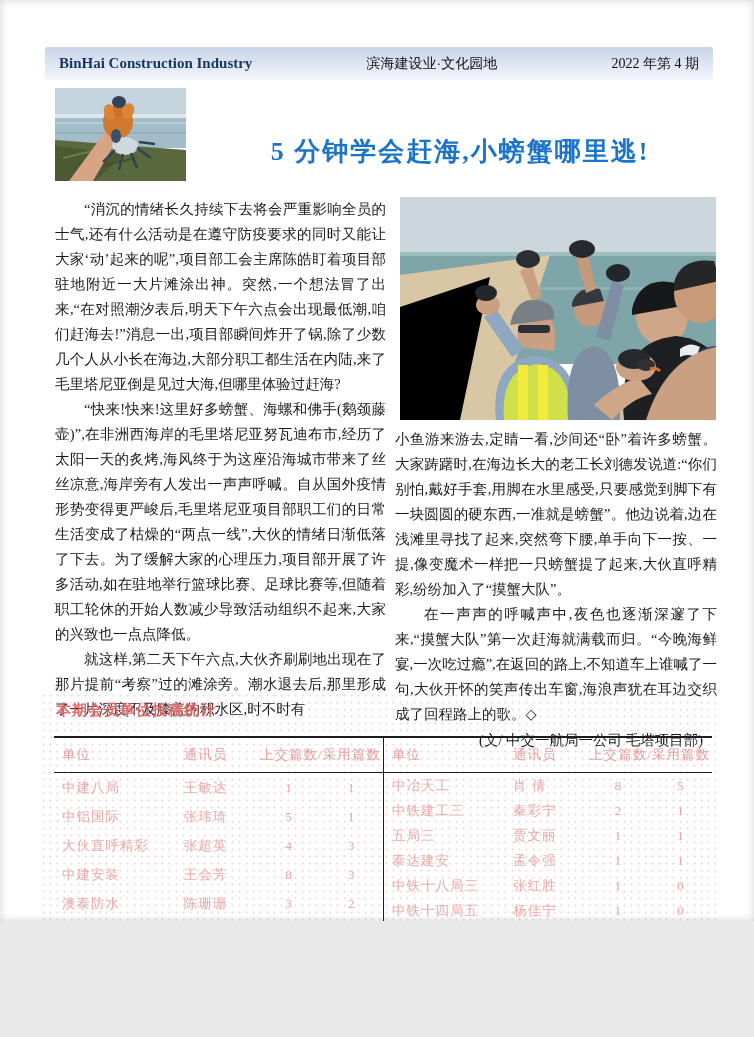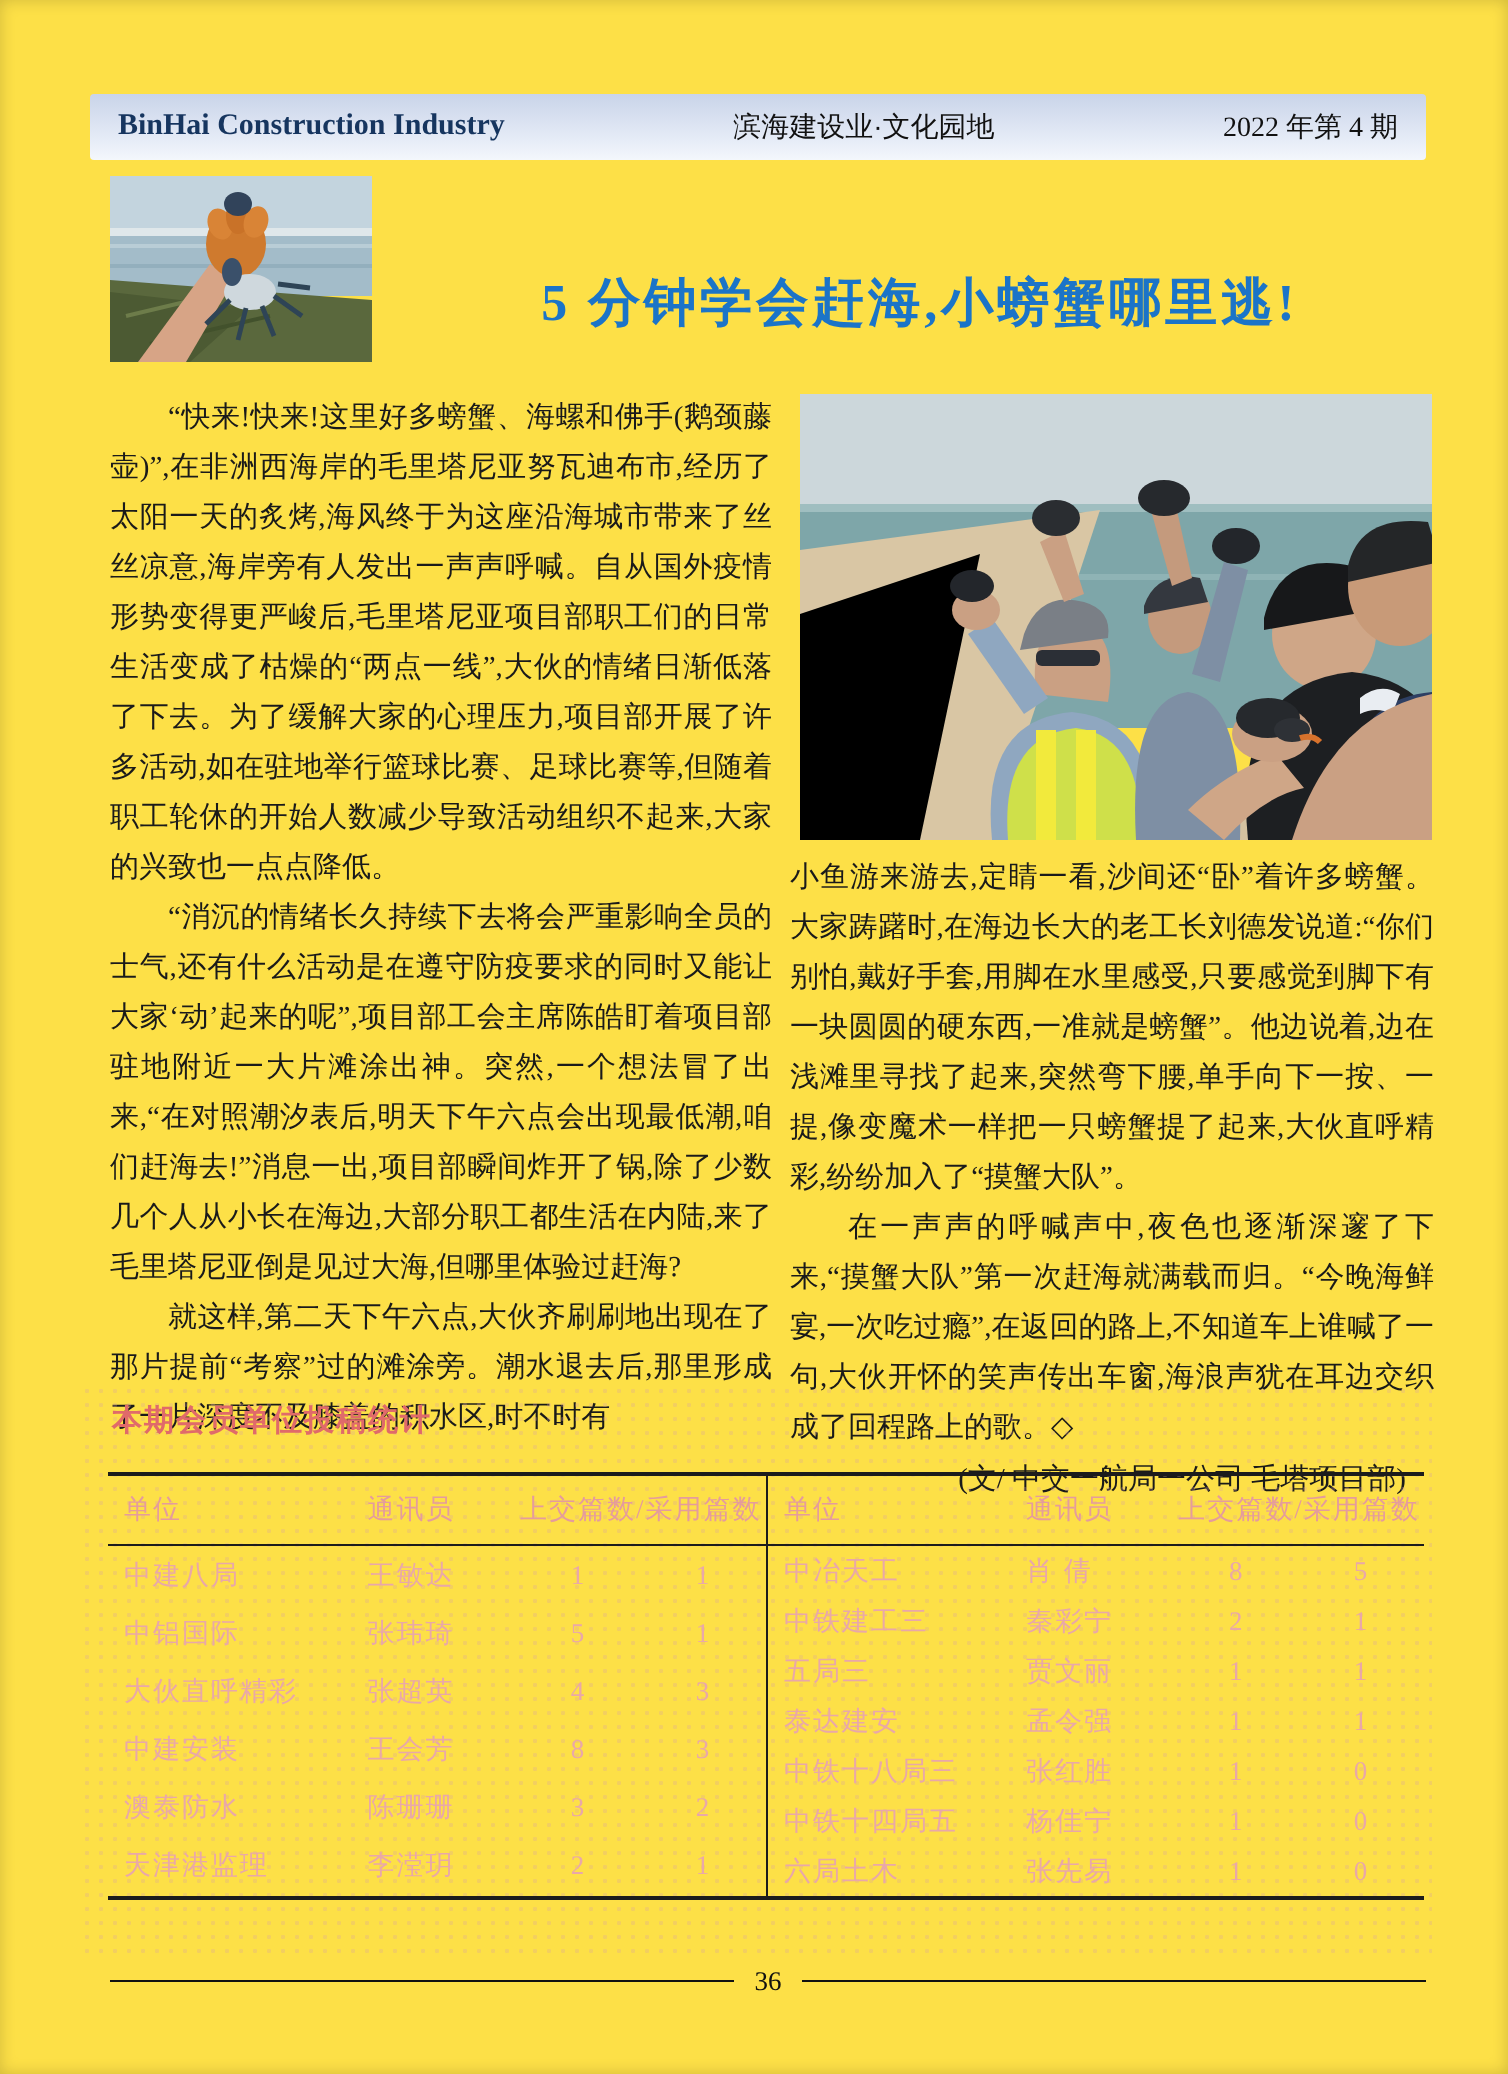--- a/index.html
+++ b/index.html
@@ -1,19 +1,19 @@
 <!DOCTYPE html>
 <html><head>
 <meta charset="utf-8">
 <style>
   html,body{margin:0;padding:0;background:#e9e9e9;}
   .page{
     position:relative;
-    width:754px;height:1037px;
-    background:#fde047;
+    width:754px;height:921px;
+    background:#ffffff;
     box-shadow:inset 0 0 8px rgba(0,0,0,.18);
     overflow:hidden;
     font-family:"Liberation Serif","DejaVu Serif",serif;
     color:#1a1a1a;
   }
   
   .header-bar{
     position:absolute;left:45px;top:47px;width:668px;height:33px;
     background:linear-gradient(180deg,#c9d4e9 0%,#e6ecf7 70%,#f4f7fc 100%);
     display:flex;align-items:center;justify-content:space-between;
@@ -158,22 +158,22 @@
       <ellipse cx="300" cy="96" rx="26" ry="30" fill="#c89a78"></ellipse>
       <path d="M274,86 q6,-26 40,-22 l6,20 -46,10 z" fill="#242628"></path>
       <path d="M272,223 q-4,-70 44,-74 l0,74 z" fill="#2e3f63"></path>
       <path d="M280,152 q10,-8 20,-2 l-4,10 q-8,-4 -16,0 z" fill="#e9edf2"></path>
 
       <path d="M316,150 q-50,10 -70,73 l70,0 z" fill="#caa083"></path>
     </svg>
   </div>
 
   <div class="col col-left">
+    <p>“消沉的情绪长久持续下去将会严重影响全员的士气,还有什么活动是在遵守防疫要求的同时又能让大家‘动’起来的呢”,项目部工会主席陈皓盯着项目部驻地附近一大片滩涂出神。突然,一个想法冒了出来,“在对照潮汐表后,明天下午六点会出现最低潮,咱们赶海去!”消息一出,项目部瞬间炸开了锅,除了少数几个人从小长在海边,大部分职工都生活在内陆,来了毛里塔尼亚倒是见过大海,但哪里体验过赶海?</p>
     <p>“快来!快来!这里好多螃蟹、海螺和佛手(鹅颈藤壶)”,在非洲西海岸的毛里塔尼亚努瓦迪布市,经历了太阳一天的炙烤,海风终于为这座沿海城市带来了丝丝凉意,海岸旁有人发出一声声呼喊。自从国外疫情形势变得更严峻后,毛里塔尼亚项目部职工们的日常生活变成了枯燥的“两点一线”,大伙的情绪日渐低落了下去。为了缓解大家的心理压力,项目部开展了许多活动,如在驻地举行篮球比赛、足球比赛等,但随着职工轮休的开始人数减少导致活动组织不起来,大家的兴致也一点点降低。</p>
-    <p>“消沉的情绪长久持续下去将会严重影响全员的士气,还有什么活动是在遵守防疫要求的同时又能让大家‘动’起来的呢”,项目部工会主席陈皓盯着项目部驻地附近一大片滩涂出神。突然,一个想法冒了出来,“在对照潮汐表后,明天下午六点会出现最低潮,咱们赶海去!”消息一出,项目部瞬间炸开了锅,除了少数几个人从小长在海边,大部分职工都生活在内陆,来了毛里塔尼亚倒是见过大海,但哪里体验过赶海?</p>
     <p>就这样,第二天下午六点,大伙齐刷刷地出现在了那片提前“考察”过的滩涂旁。潮水退去后,那里形成了一片深度不及膝盖的积水区,时不时有</p>
   </div>
 
   <div class="col col-right">
     <p class="no-indent">小鱼游来游去,定睛一看,沙间还“卧”着许多螃蟹。大家踌躇时,在海边长大的老工长刘德发说道:“你们别怕,戴好手套,用脚在水里感受,只要感觉到脚下有一块圆圆的硬东西,一准就是螃蟹”。他边说着,边在浅滩里寻找了起来,突然弯下腰,单手向下一按、一提,像变魔术一样把一只螃蟹提了起来,大伙直呼精彩,纷纷加入了“摸蟹大队”。</p>
     <p>在一声声的呼喊声中,夜色也逐渐深邃了下来,“摸蟹大队”第一次赶海就满载而归。“今晚海鲜宴,一次吃过瘾”,在返回的路上,不知道车上谁喊了一句,大伙开怀的笑声传出车窗,海浪声犹在耳边交织成了回程路上的歌。◇</p>
     <div class="attribution">(文/ 中交一航局一公司  毛塔项目部)</div>
   </div>
 
   <div class="stats-wrap">

